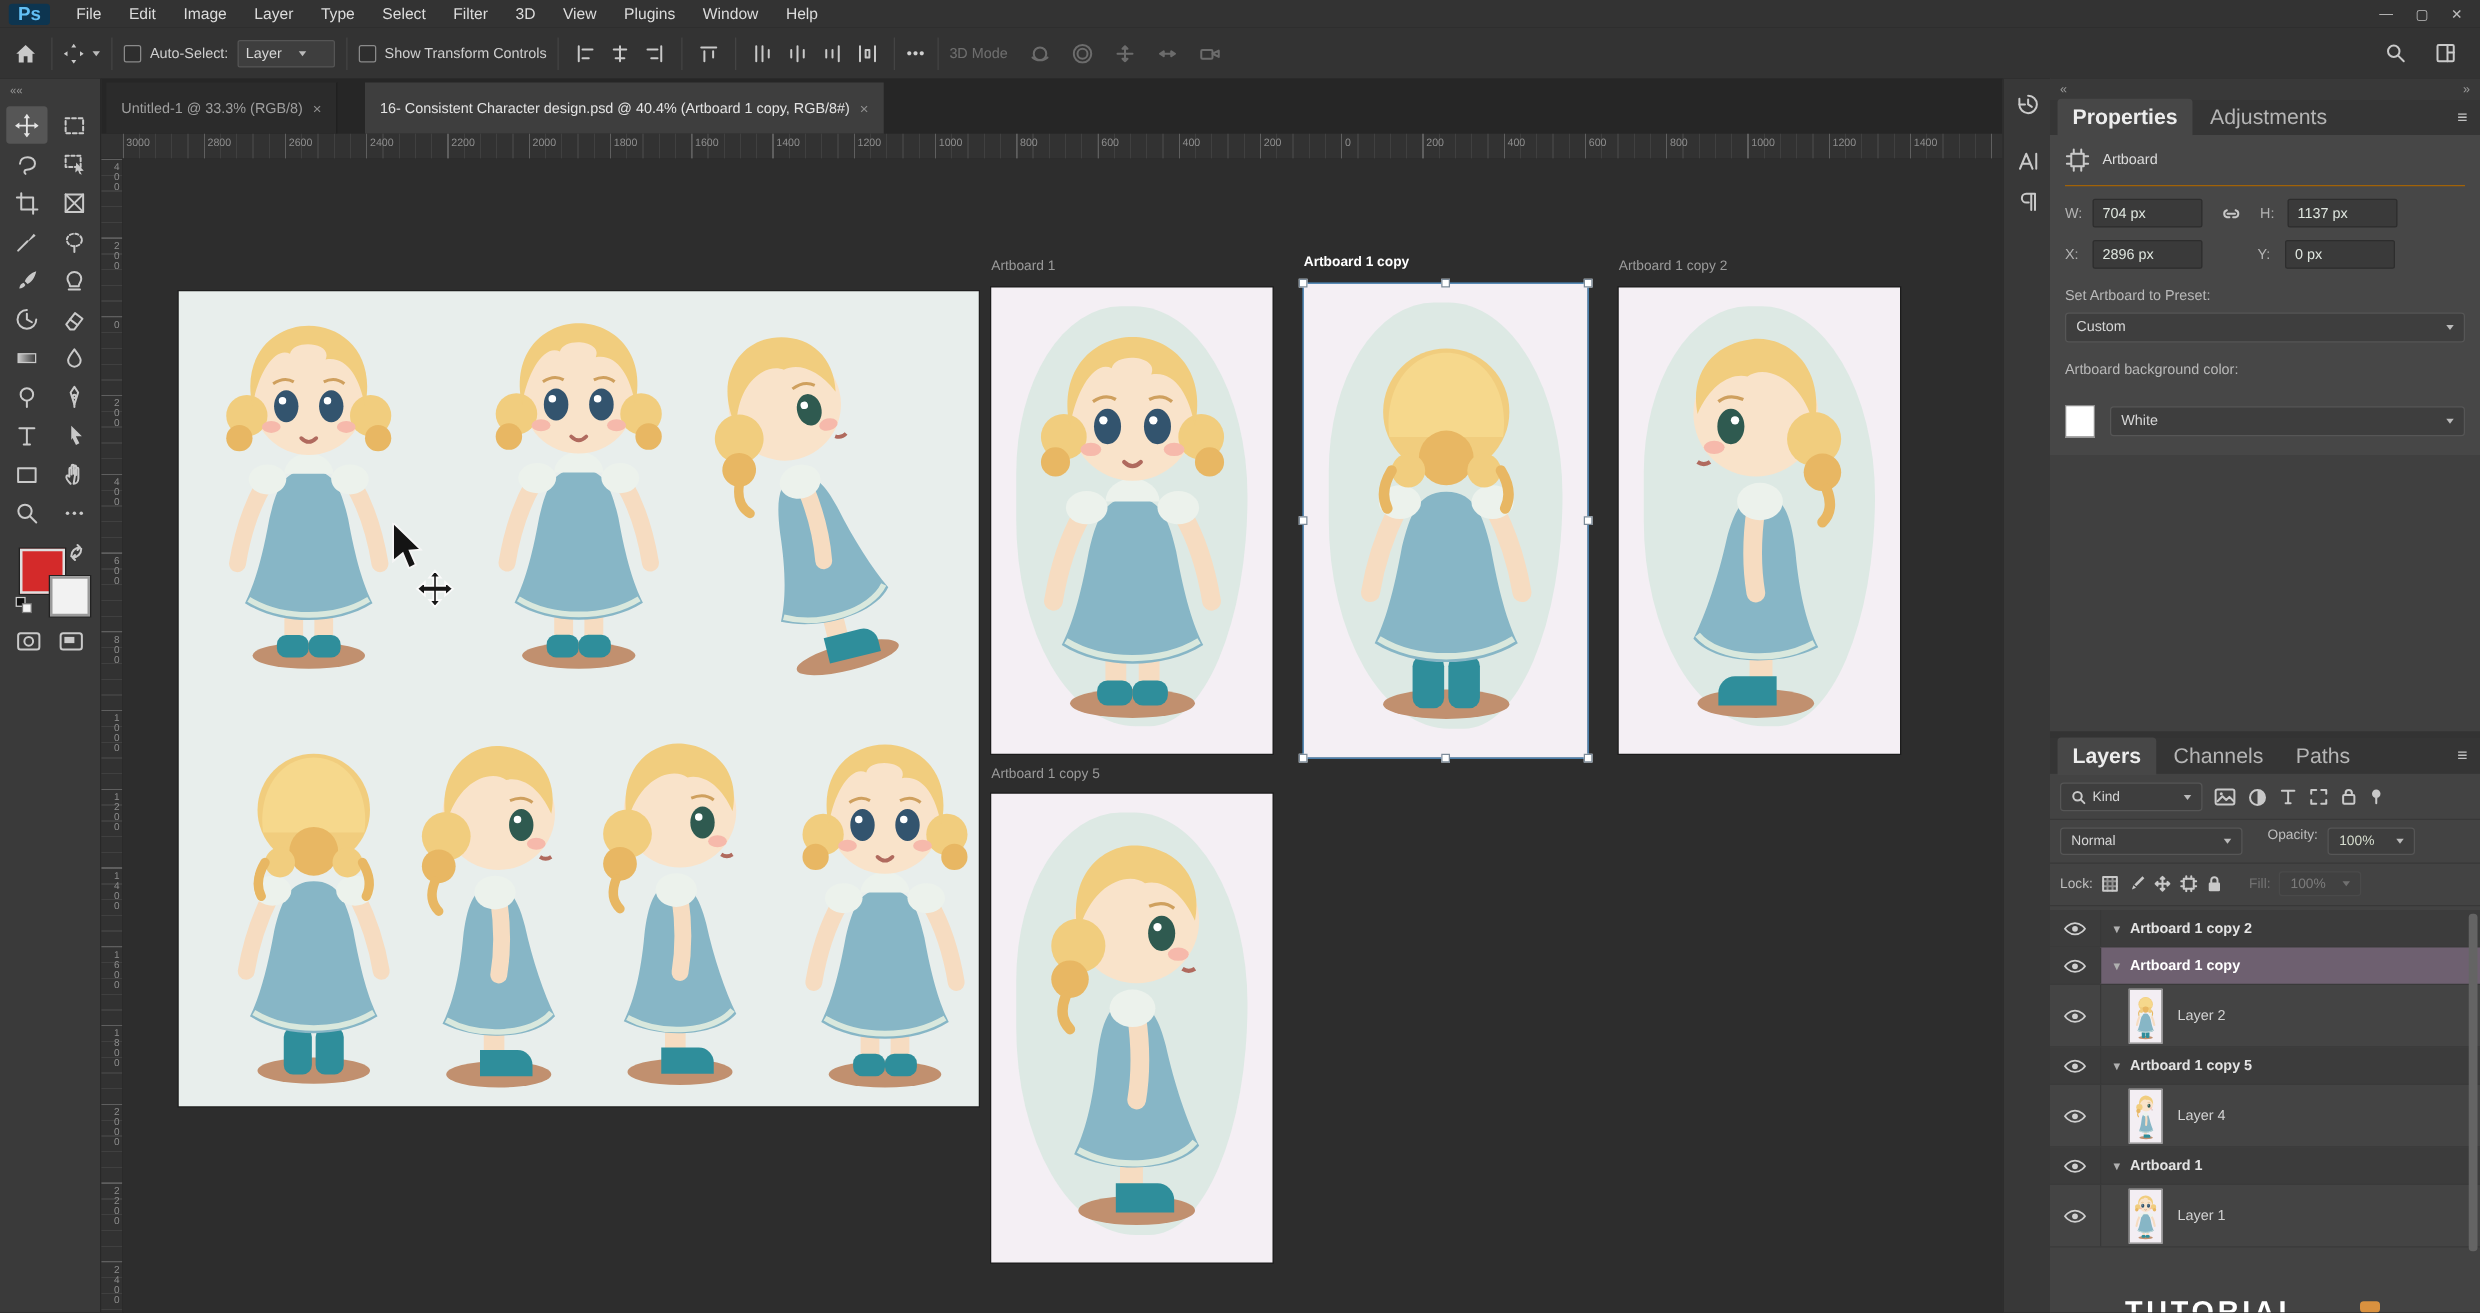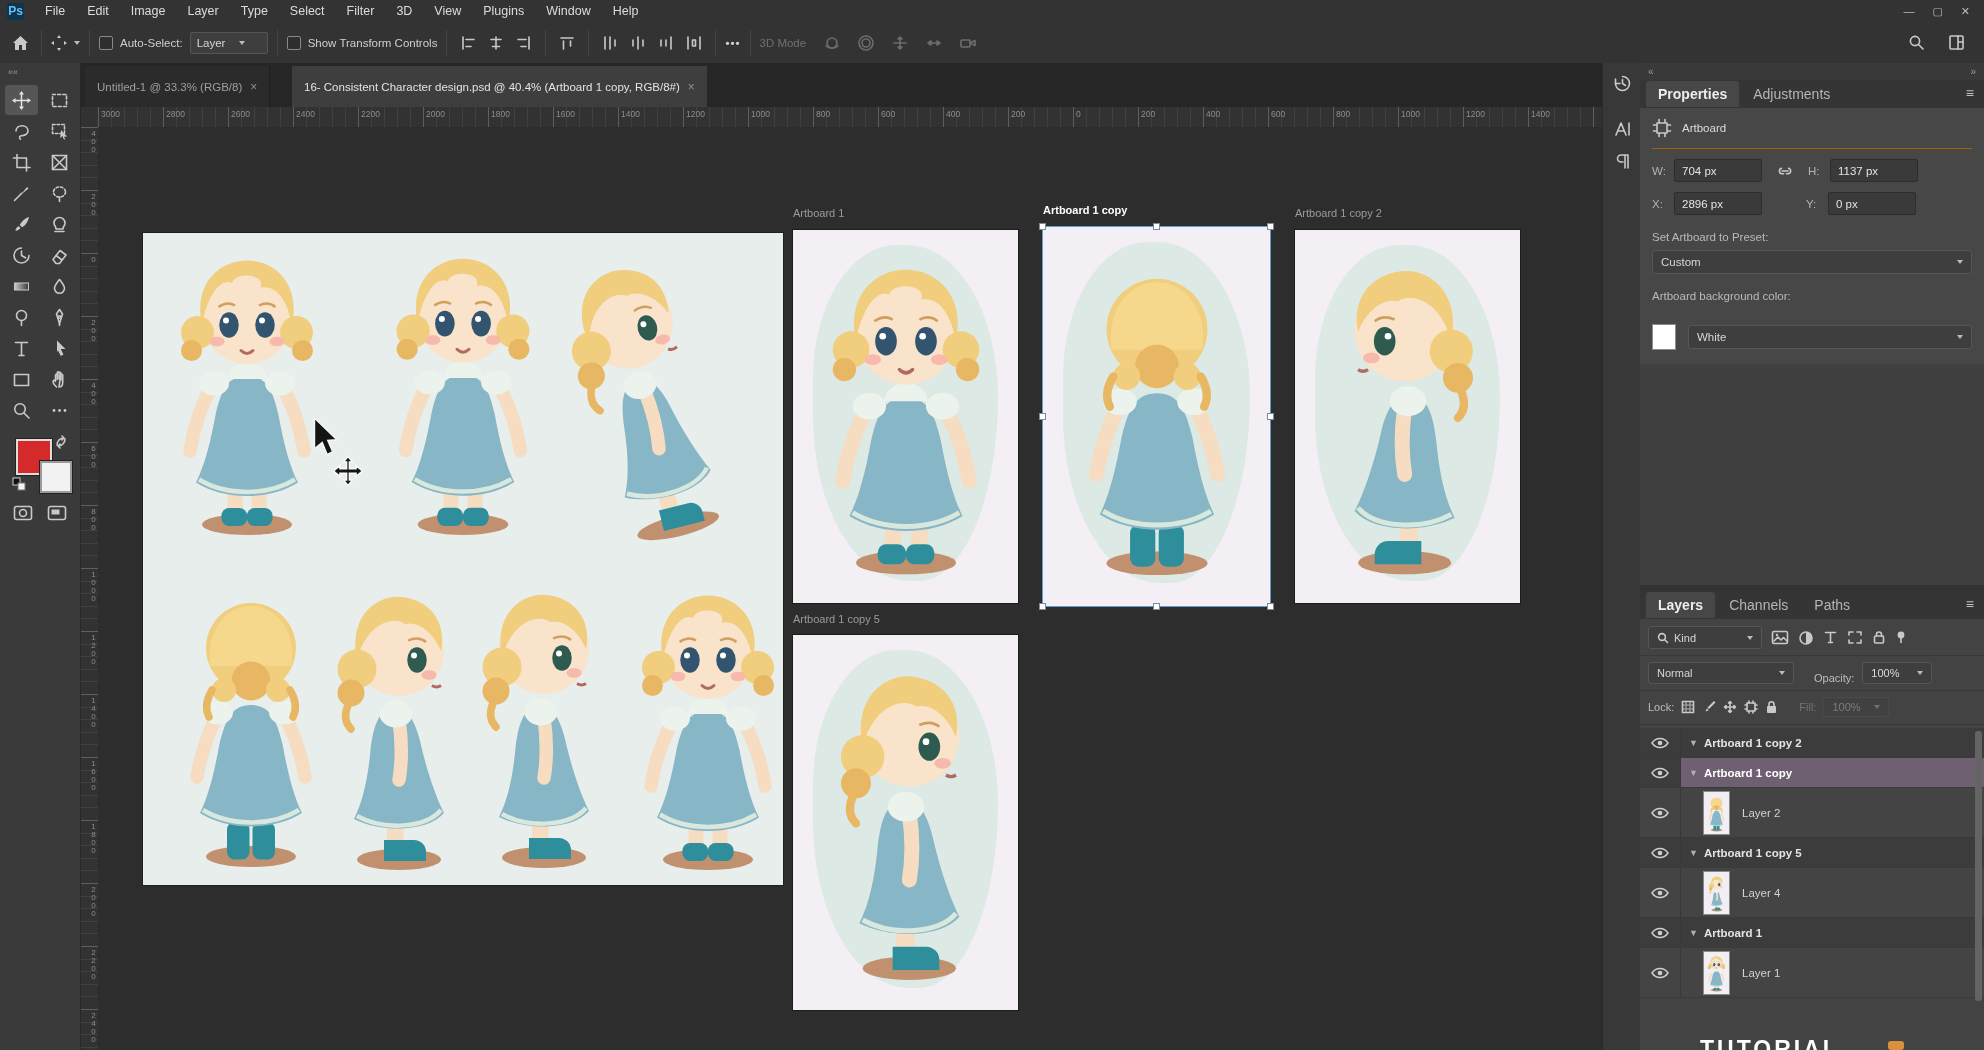--- a/index.html
+++ b/index.html
@@ -5,22 +5,22 @@
   html,body{margin:0;padding:0}
   body{width:1984px;height:1050px;position:relative;overflow:hidden;background:#2c2c2c;
        font-family:"Liberation Sans",sans-serif;color:#d6d6d6;-webkit-font-smoothing:antialiased}
   .abs{position:absolute}
   svg{display:block}
   .ico{stroke:#c9c9c9;fill:none;stroke-width:1.6;stroke-linecap:round;stroke-linejoin:round}
   .ico-fill{fill:#c9c9c9;stroke:none}
   
   .menu-bar{left:0;top:0;width:1984px;height:22px;background:#333;border-bottom:1px solid #232323;
             display:flex;align-items:center;font-size:12.5px;color:#dcdcdc}
-  .ps-logo{width:17px;height:17px;margin:0 10px 0 7px;background:#0d3550;border-radius:3px;
-           color:#63c0f5;font-size:12px;font-weight:bold;display:flex;align-items:center;justify-content:center}
+  .ps-logo{width:33px;height:17px;margin:0 10px 0 7px;background:#0d3550;border-radius:3px;
+           color:#63c0f5;font-size:15px;font-weight:bold;display:flex;align-items:center;justify-content:center}
   .menu-item{padding:0 11px;cursor:default}
   .win-controls{margin-left:auto;display:flex;gap:18px;padding-right:14px;color:#bdbdbd;font-size:11px}
   
   .options-bar{left:0;top:22px;width:1984px;height:41px;background:#333;border-bottom:1px solid #1f1f1f;
                display:flex;align-items:center;font-size:11.5px;color:#cfcfcf}
   .opt-sep{width:1px;height:26px;background:#444;margin:0 9px}
   .opt-group{display:flex;align-items:center;gap:7px}
   .checkbox{width:12px;height:12px;border:1px solid #8a8a8a;border-radius:2px;background:#2e2e2e}
   .mini-select{background:#3e3e3e;border:1px solid #555;border-radius:2px;height:20px;display:flex;
                align-items:center;padding:0 6px;gap:14px;color:#d6d6d6}
@@ -64,34 +64,34 @@
   .handle{position:absolute;width:7px;height:7px;background:#fff;border:1px solid #7d8b99;box-sizing:border-box}
   .girl{position:absolute}
   
   .icon-strip{left:1602px;top:63px;width:38px;height:987px;background:#383838;border-left:1px solid #2a2a2a}
   .strip-icon{width:26px;height:24px;margin:8px auto 0;display:flex;align-items:center;justify-content:center;color:#c9c9c9}
   
   .right-panel{left:1640px;top:63px;width:344px;height:987px;background:#404040}
   .panel-top{height:17px;display:flex;align-items:center;justify-content:space-between;
              padding:0 8px;color:#9a9a9a;font-size:10px;background:#393939}
   .panel-tabs{display:flex;align-items:center;height:28px;background:#353535;padding-left:6px;gap:2px;position:relative}
-  .ptab{padding:5px 12px;font-size:14px;color:#b5b5b5;border-radius:3px 3px 0 0}
+  .ptab{padding:5px 12px;font-size:17px;color:#b5b5b5;border-radius:3px 3px 0 0}
   .ptab.active{background:#474747;color:#ededed;font-weight:bold}
   .panel-menu{position:absolute;right:10px;top:5px;color:#c1c1c1;font-size:14px}
   .props-body{background:#474747;padding:10px 12px 14px;font-size:11.5px;color:#c9c9c9}
   .fieldrow{display:flex;align-items:center;margin-top:10px;gap:6px}
   .fieldlabel{width:16px;color:#b3b3b3}
   .field{background:#3a3a3a;border:1px solid #2d2d2d;border-radius:2px;height:21px;width:72px;
          display:flex;align-items:center;padding:0 7px;color:#dfe6df}
   .select{background:#3e3e3e;border:1px solid #565656;border-radius:3px;height:22px;display:flex;
           align-items:center;justify-content:space-between;padding:0 8px;color:#d6d6d6}
   .sect-label{margin-top:16px;color:#b9b9b9}
   .layers-wrap{position:absolute;left:0;top:522px;width:344px;bottom:0;background:#434343;border-top:6px solid #333}
   .lfilter{display:flex;align-items:center;gap:9px;padding:7px 8px 6px;border-bottom:1px solid #383838}
-  .lblend{display:flex;align-items:flex-end;gap:8px;padding:6px 8px;border-bottom:1px solid #383838;font-size:11px;color:#bdbdbd}
+  .lblend{display:flex;align-items:flex-start;gap:8px;padding:6px 8px;border-bottom:1px solid #383838;font-size:11px;color:#bdbdbd}
   .llock{display:flex;align-items:center;gap:7px;padding:6px 8px 7px;border-bottom:1px solid #383838;font-size:11px;color:#bdbdbd}
   .layer-list{position:absolute;left:0;right:0;top:137px;bottom:0;overflow:hidden}
   .lrow{display:flex;align-items:center;border-bottom:1px solid #3a3a3a;position:relative}
   .lrow.group{height:29px;background:#3c3c3c}
   .lrow.layer{height:49px;background:#444}
   .eyecell{width:40px;align-self:stretch;display:flex;align-items:center;justify-content:center;border-right:1px solid #383838}
   .chev{color:#b0b0b0;font-size:9px;margin:0 6px 0 8px}
   .gname{font-size:11.5px;font-weight:bold;color:#e4e4e4;white-space:nowrap}
   .lname{font-size:11.5px;color:#d2d2d2;margin-left:12px}
   .lrow.selected .rowfill{position:absolute;left:40px;right:0;top:0;bottom:0;background:#6e6070}

